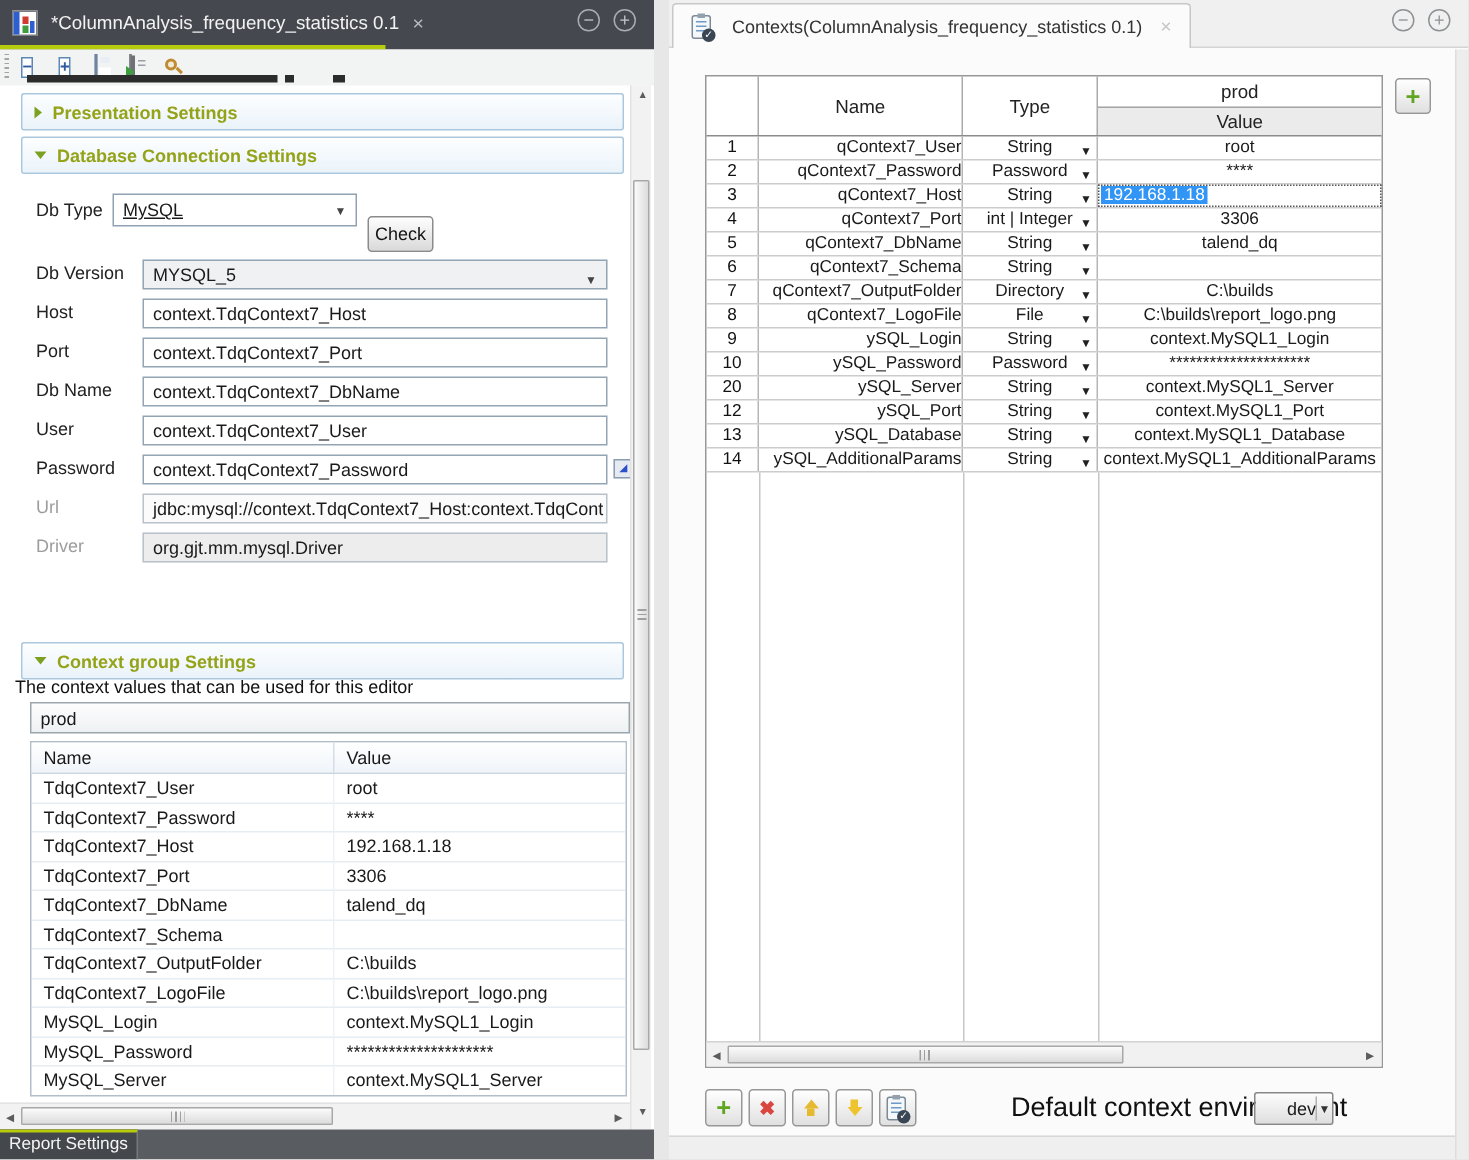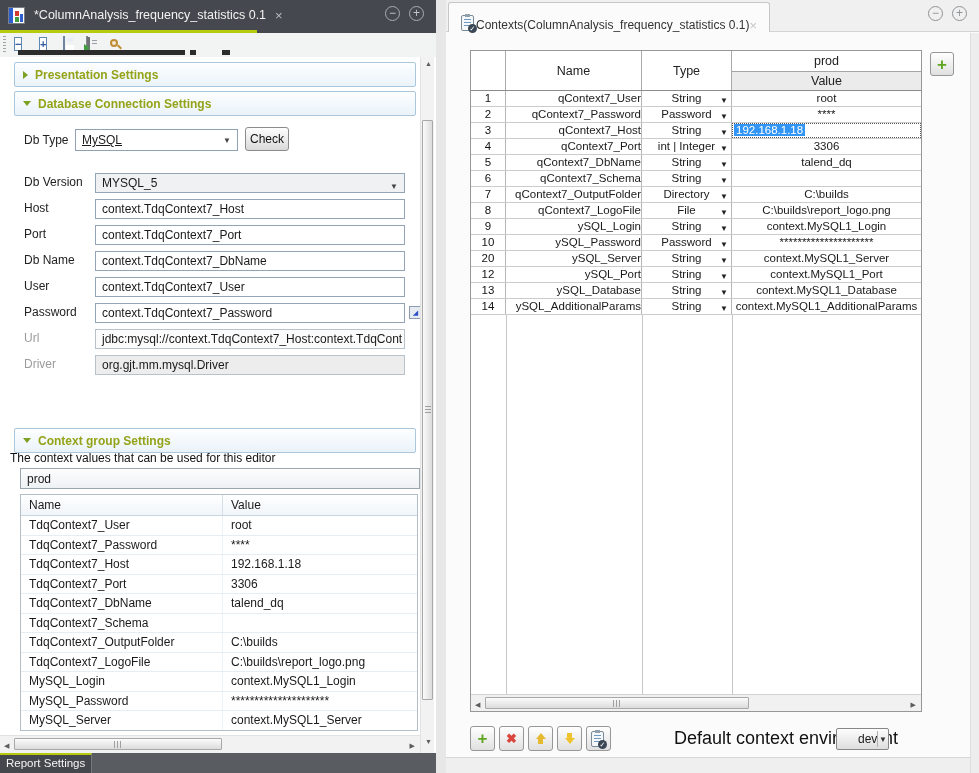--- a/index.html
+++ b/index.html
@@ -57,21 +57,21 @@
   .tri-r{width:0;height:0;border-top:4px solid transparent;border-bottom:4px solid transparent;border-left:5px solid #7ba022;}
   .tri-d{width:0;height:0;border-left:4px solid transparent;border-right:4px solid transparent;border-top:5px solid #7ba022;}
 
   
   .f-label-txt{position:absolute;left:24px;width:70px;font-size:12px;color:#222;}
   .combo{position:absolute;box-sizing:border-box;border:1px solid #90a2b2;background:#fff;display:flex;align-items:center;
          padding-left:6px;font-size:12px;}
   .combo .carrow{position:absolute;right:6px;top:50%;margin-top:-4px;font-size:8px;color:#444;}
   .check-btn{position:absolute;box-sizing:border-box;border:1px solid #8b8b8b;border-radius:3px;
              background:linear-gradient(#fefefe,#d9d9d9);display:flex;align-items:center;justify-content:center;
-             font-size:12px;color:#111;}
+             font-size:12px;color:#111;margin-top:17px;}
   .form-rows{position:absolute;left:0;top:170px;width:436px;}
   .form-row{position:relative;height:26px;}
   .form-row .f-label{position:absolute;left:24px;top:5px;width:70px;font-size:12px;color:#222;}
   .form-row .f-input{position:absolute;left:95px;top:3px;width:310px;height:20px;box-sizing:border-box;
                      border:1px solid #93a5b4;background:#fff;display:flex;align-items:center;
                      padding-left:6px;font-size:12px;overflow:hidden;white-space:nowrap;}
   .form-row .f-arrow{display:none;position:absolute;right:6px;top:8px;font-size:8px;color:#444;}
   .form-row.combo-row .f-input{background:#f0f1f2;}
   .form-row.combo-row .f-arrow{display:block;}
   .form-row.disabled .f-label{color:#9c9c9c;}
@@ -120,21 +120,21 @@
           font-size:11.5px;line-height:17px;padding-left:6px;}
 
   .sash{position:absolute;left:436px;top:0;width:10px;height:773px;background:#e7e7e7;}
 
   
   .rp{position:absolute;left:446px;top:0;width:533px;height:773px;background:#fbfbfb;}
   .rp-tabbar{position:absolute;left:0;top:0;width:533px;height:32px;background:#f0f0f0;
              border-bottom:1px solid #d4d4d4;box-sizing:border-box;}
   .rp-tab{position:absolute;left:2px;top:2px;height:30px;box-sizing:border-box;background:#fbfbfb;
           border:1px solid #c7c7c7;border-bottom:none;border-radius:3px 3px 0 0;
-          display:flex;align-items:flex-end;gap:0;padding:0 12px;z-index:2;}
+          display:flex;align-items:center;gap:12px;padding:0 12px;z-index:2;}
   .rp-tab-title{color:#333;font-size:12px;white-space:nowrap;}
   .rp-tab .tab-close{color:#c6c6c6;}
   .rp-edge{position:absolute;left:524px;top:33px;width:9px;height:740px;background:#ededed;border-left:1px solid #dedede;box-sizing:border-box;}
   .rp-bottomstrip{position:absolute;left:0;top:757px;width:524px;height:16px;background:#efefef;border-top:1px solid #d7d7d7;box-sizing:border-box;}
 
   
   .clip-ic{position:relative;width:15px;height:18px;}
   .clip-ic .body{position:absolute;left:0;top:1px;width:13px;height:16px;background:#f5f8fb;border:1px solid #7c8a98;border-radius:2px;box-sizing:border-box;}
   .clip-ic .clip{position:absolute;left:4px;top:0;width:5px;height:3px;background:#93a0ad;}
   .clip-ic .ln1,.clip-ic .ln2,.clip-ic .ln3{position:absolute;left:3px;width:7px;height:1px;background:#6f9ac6;}

